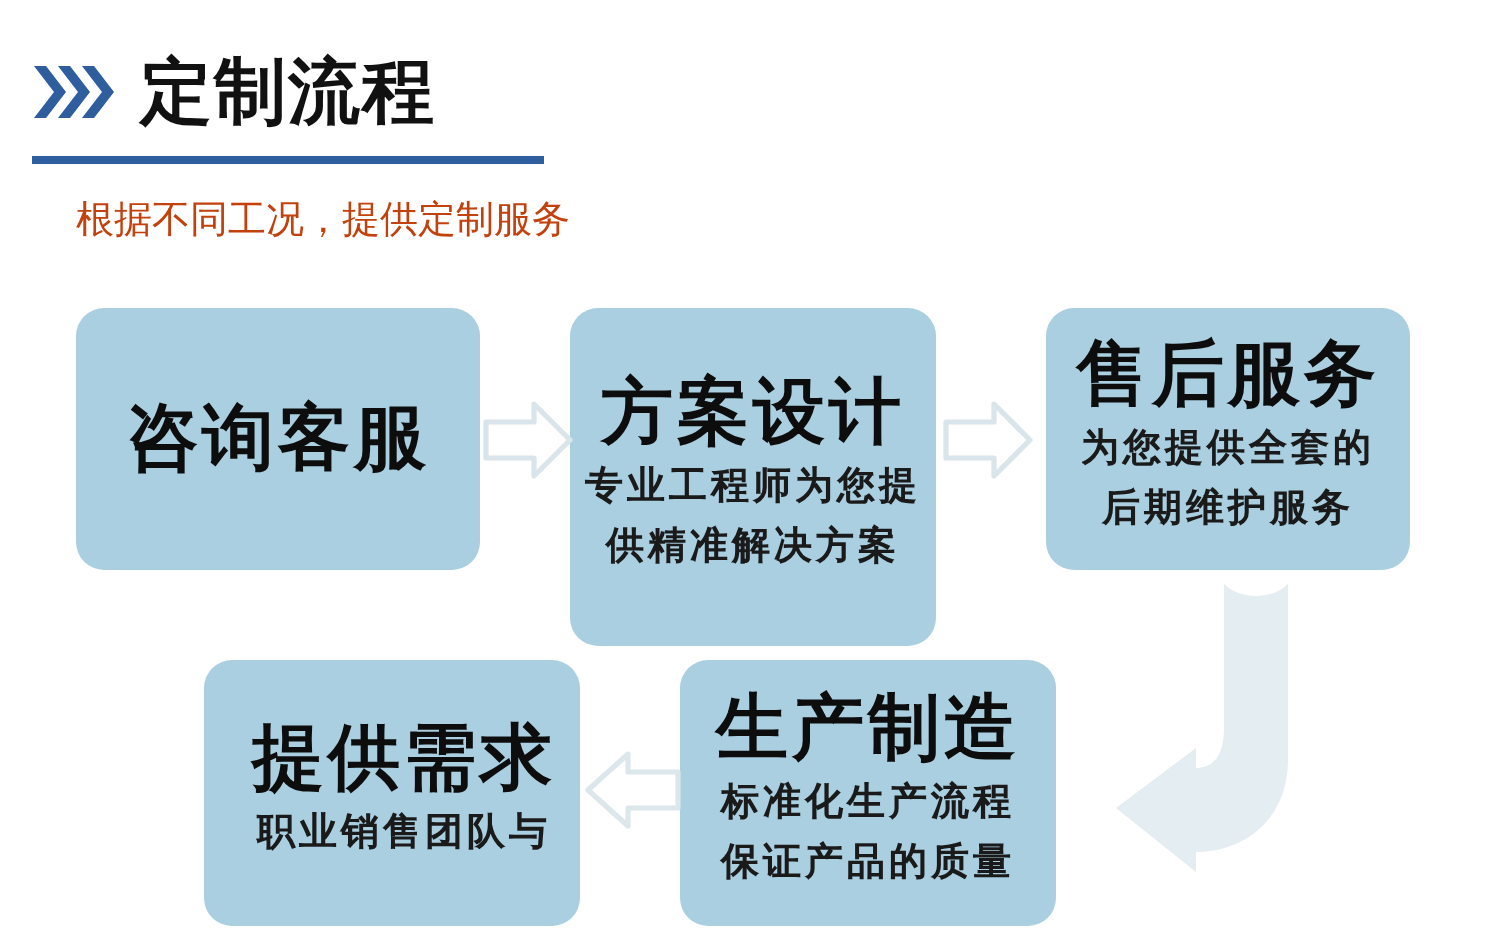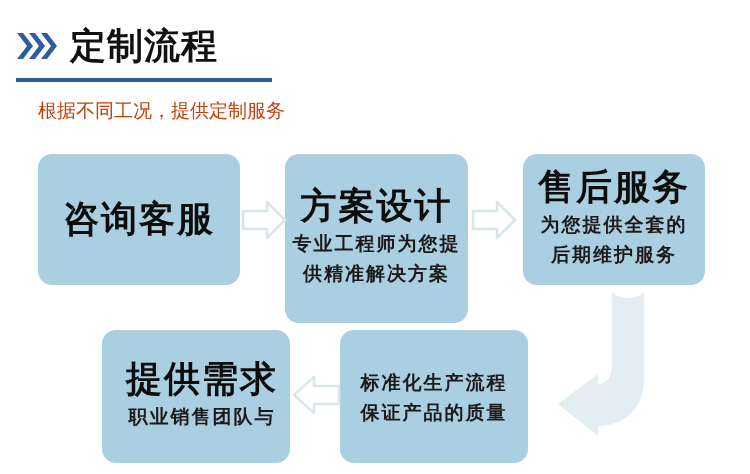--- a/index.html
+++ b/index.html
@@ -185,20 +185,21 @@
   </div>
 
   <div class="card" id="card-4">
     <span class="card-title">提供需求</span>
     <span class="card-desc">
       <span class="card-desc-line">职业销售团队与</span>
     </span>
   </div>
 
   <div class="card" id="card-5">
+    <span class="card-title">生产制造</span>
     <span class="card-desc">
       <span class="card-desc-line">标准化生产流程</span>
       <span class="card-desc-line">保证产品的质量</span>
     </span>
   </div>
 
   <span class="arrow" id="arrow-1">
     <svg width="48" height="44" viewBox="0 0 48 44" xmlns="http://www.w3.org/2000/svg">
       <path d="M3 13 L27 13 L27 4 L45 22 L27 40 L27 31 L3 31 Z" fill="#FFFFFF" stroke="#D9E5EA" stroke-width="2.6" stroke-linejoin="round"></path>
     </svg>

